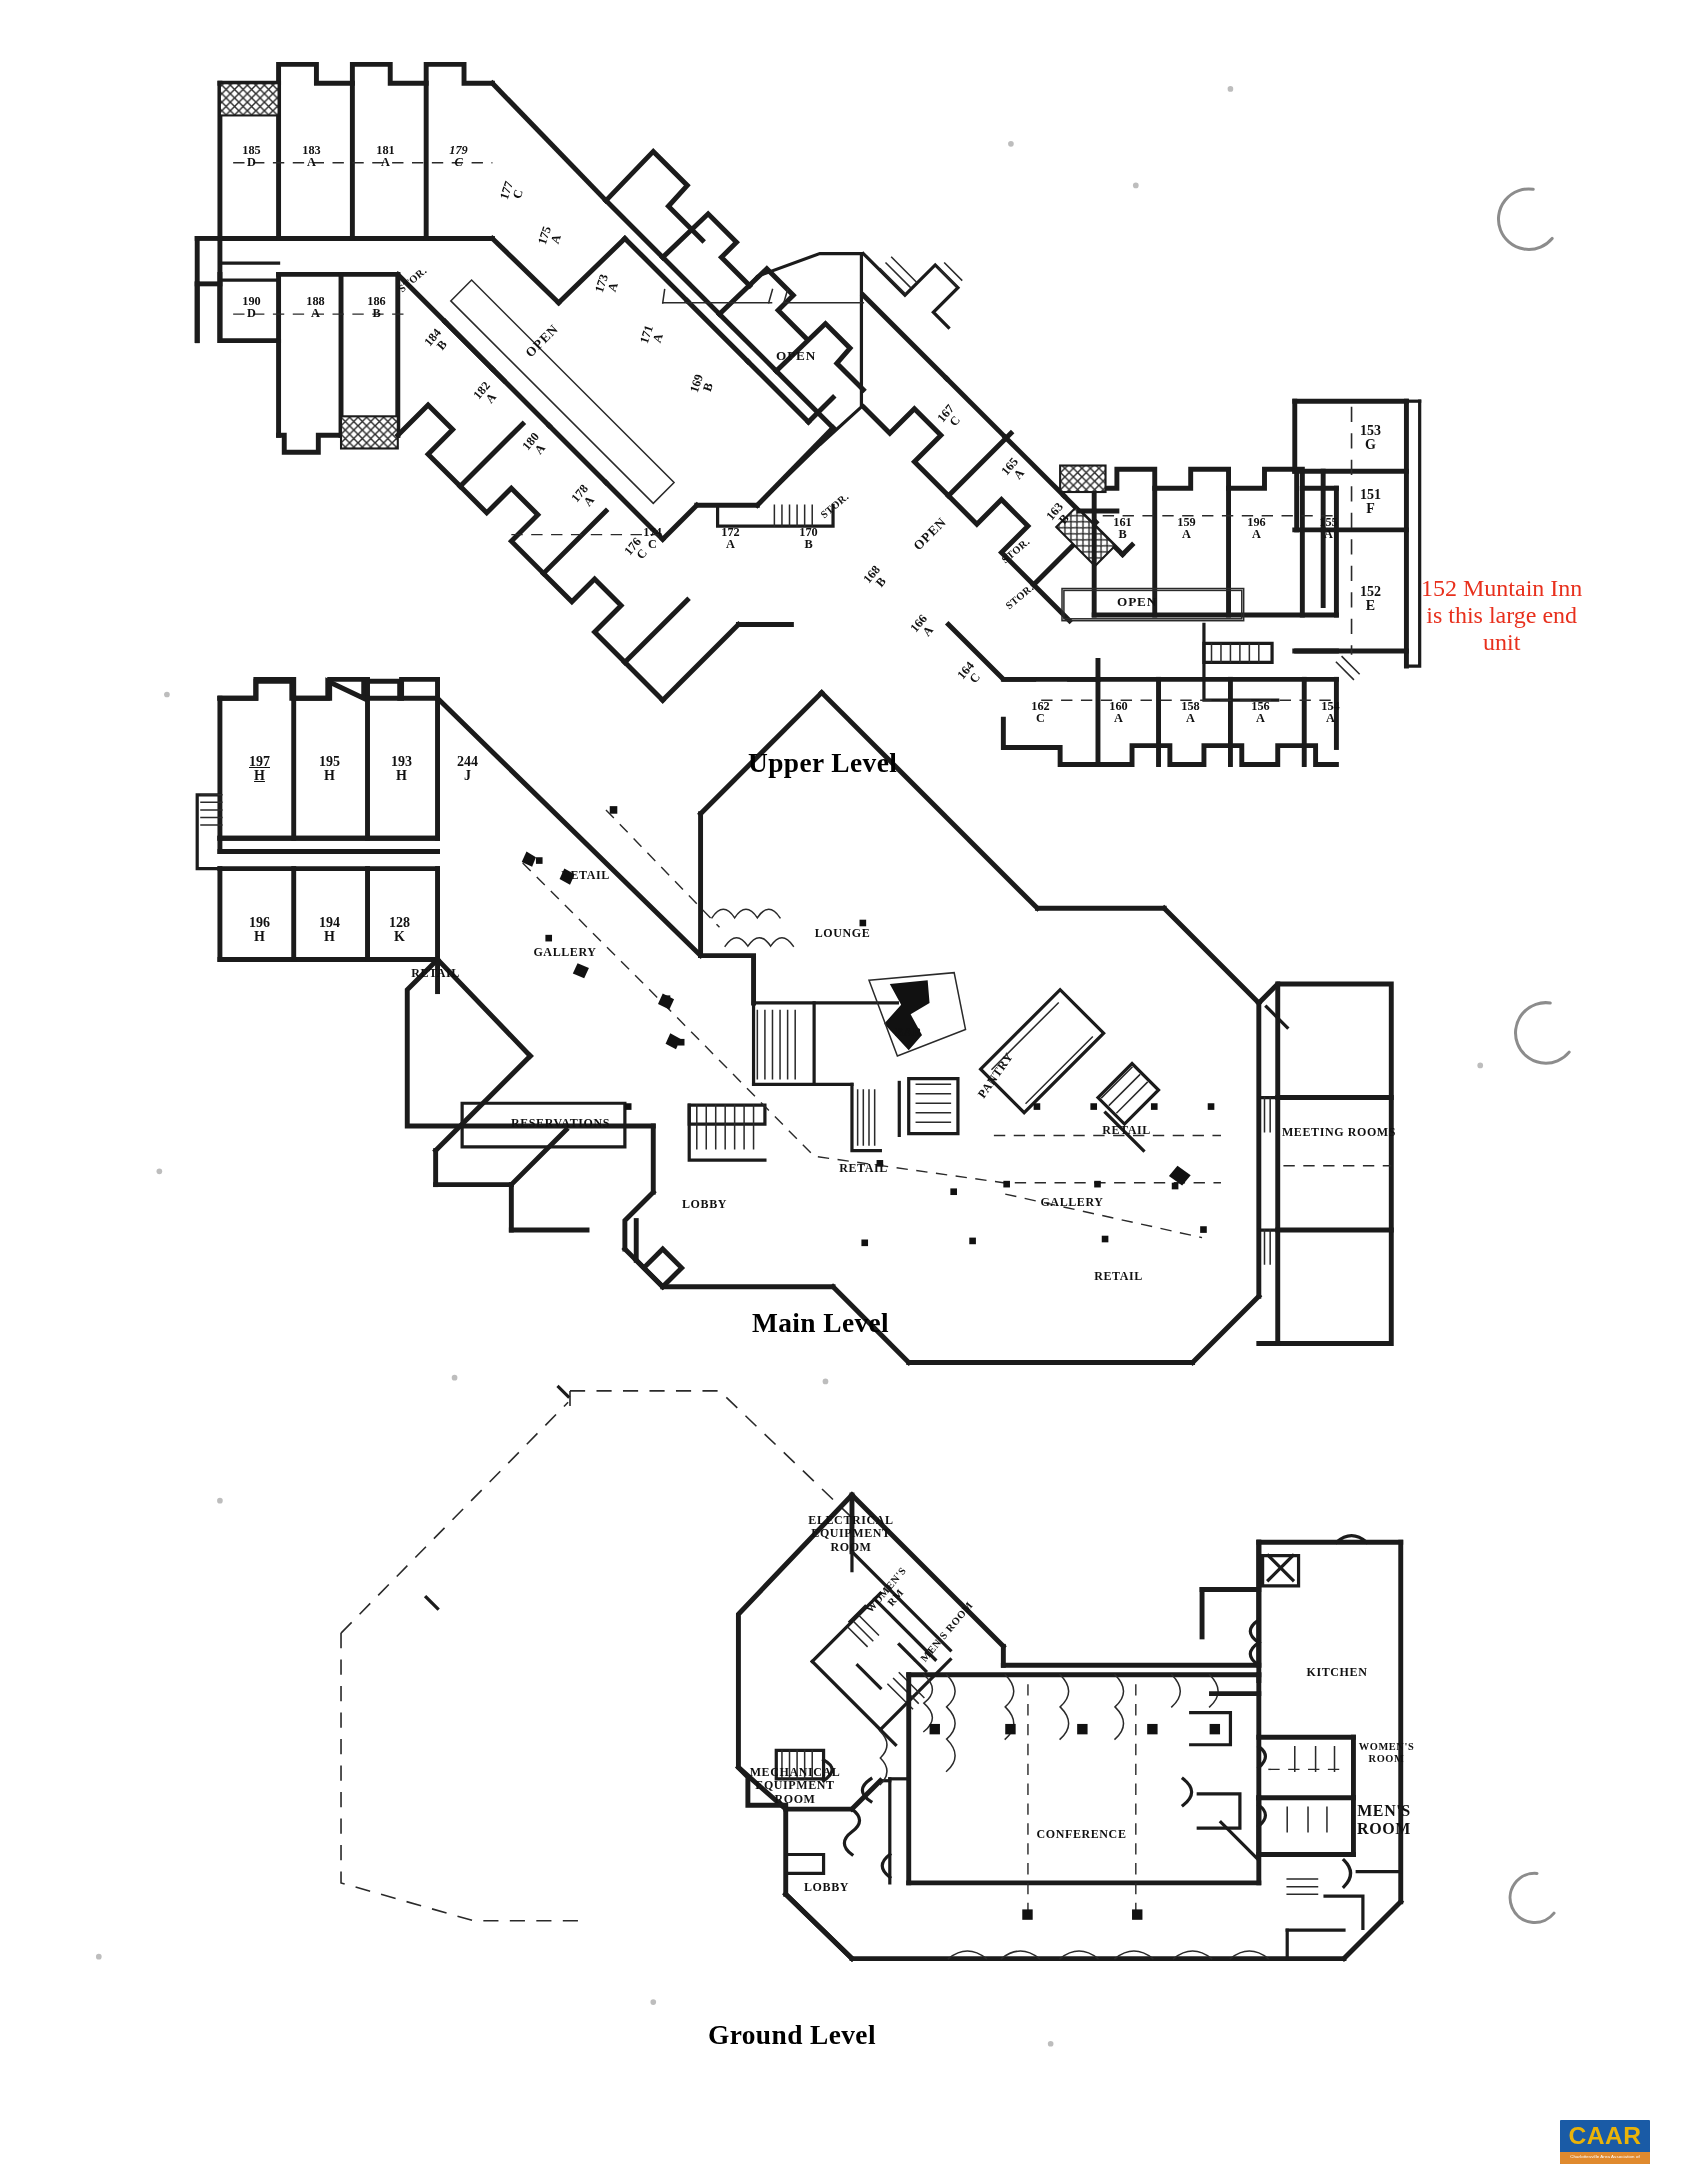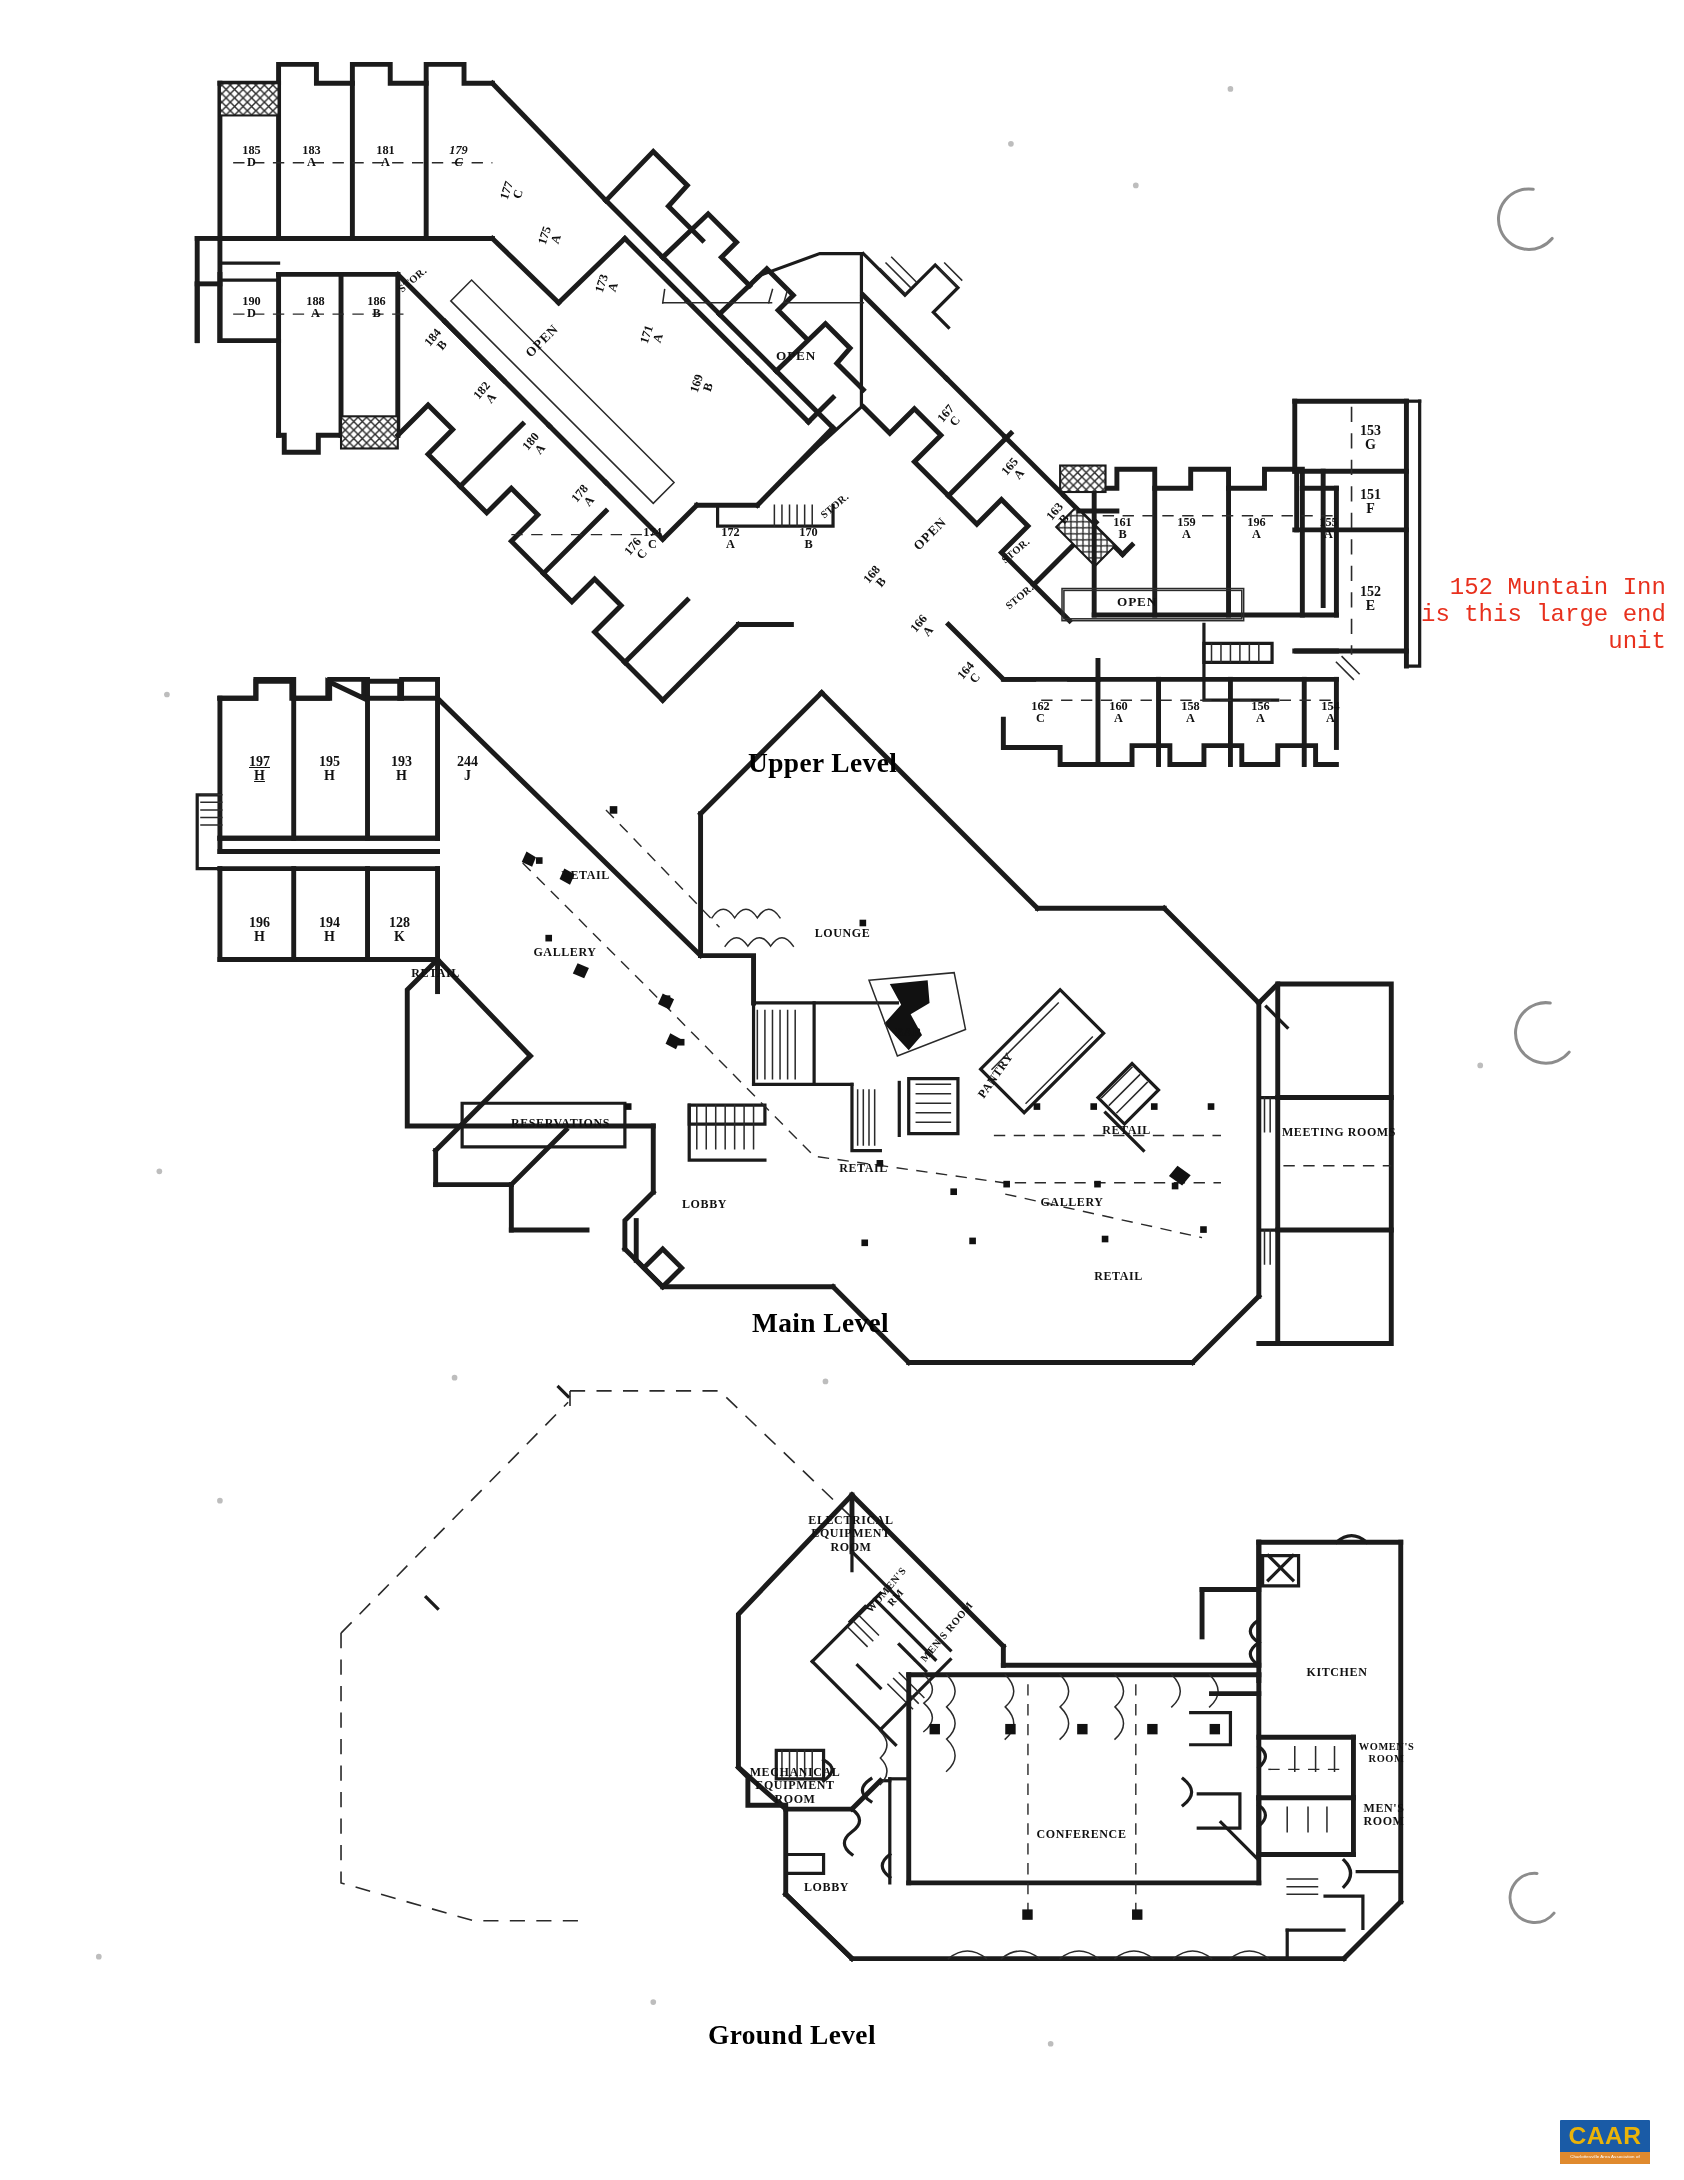--- a/index.html
+++ b/index.html
@@ -17,22 +17,22 @@
   .room{position:absolute;font-family:"Liberation Serif",serif;font-weight:bold;color:#111;
         text-align:center;line-height:1.12;white-space:pre-line;font-size:12px;letter-spacing:0.6px;}
   .ttl{position:absolute;font-family:"Liberation Serif",serif;font-weight:bold;color:#000;
        font-size:27.4px;letter-spacing:0.4px;white-space:nowrap;}
   .open{position:absolute;font-family:"Liberation Serif",serif;font-weight:bold;font-size:13.2px;
         letter-spacing:0.9px;color:#111;white-space:nowrap;}
   .stor{position:absolute;font-family:"Liberation Serif",serif;font-weight:bold;font-size:10.4px;
         letter-spacing:0.5px;color:#111;white-space:nowrap;}
 
   
-  #note{position:absolute;color:#e8301d;font-family:Liberation Mono, monospace;
-        font-size:24px;line-height:1.12;text-align:right;white-space:pre-line;font-weight:400;}
+  #note{position:absolute;color:#e8301d;font-family:Liberation Serif, serif;
+        font-size:24px;line-height:1.12;text-align:center;white-space:pre-line;font-weight:400;}
 
   
   #caar{position:absolute;width:90px;height:44px;background:#1a5ba6;border-radius:0.9px;
         display:flex;flex-direction:column;align-items:center;justify-content:flex-start;overflow:hidden;}
   #caar .word{color:#eab308;font-family:"Liberation Sans",sans-serif;font-weight:bold;
         font-size:24.6px;line-height:32px;letter-spacing:0.5px;}
   #caar .sub{background:#e08a2e;color:#fff;font-family:"Liberation Sans",sans-serif;
         font-size:4.4px;line-height:10.4px;width:100%;text-align:center;letter-spacing:0.1px;}
 
   
@@ -682,21 +682,21 @@
 RM</div>
   <div class="room" style="left:890px;top:1626px;width:114px;font-size:10.4px;transform:rotate(-50deg);">MEN'S ROOM</div>
   <div class="room" style="left:729px;top:1766px;width:132px;">MECHANICAL
 EQUIPMENT
 ROOM</div>
   <div class="room" style="left:784px;top:1881px;width:85px;">LOBBY</div>
   <div class="room" style="left:1020px;top:1828px;width:123px;">CONFERENCE</div>
   <div class="room" style="left:1285px;top:1666px;width:104px;">KITCHEN</div>
   <div class="room" style="left:1344px;top:1741px;width:85px;font-size:10.4px;">WOMEN'S
 ROOM</div>
-  <div class="room" style="left:1346px;top:1802px;width:76px;font-size:12px;">MEN'S
+  <div class="room" style="left:1346px;top:1802px;width:76px;font-size:16px;">MEN'S
 ROOM</div>
 
   <div id="caar" style="left:1560px;top:2120px;">
     <div class="word">CAAR</div>
     <div class="sub">Charlottesville Area Association of REALTORS®</div>
   </div>
 
 </div>
 
 

